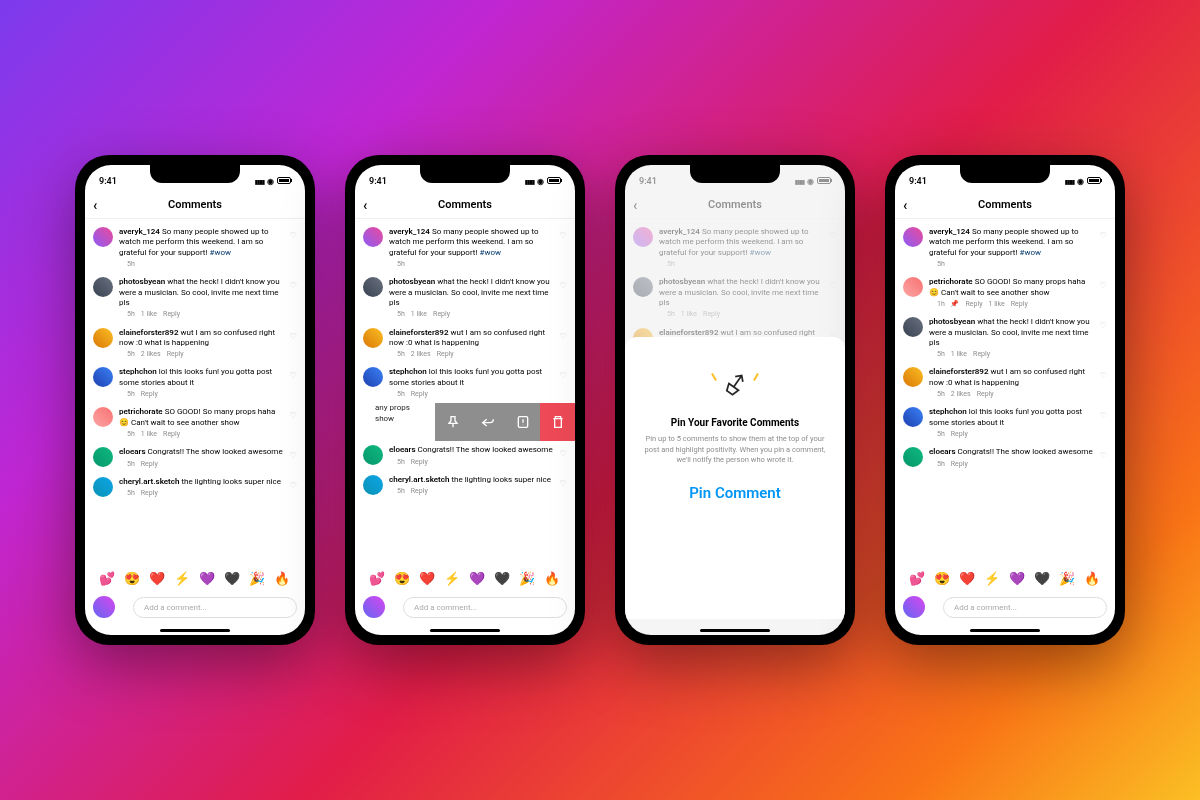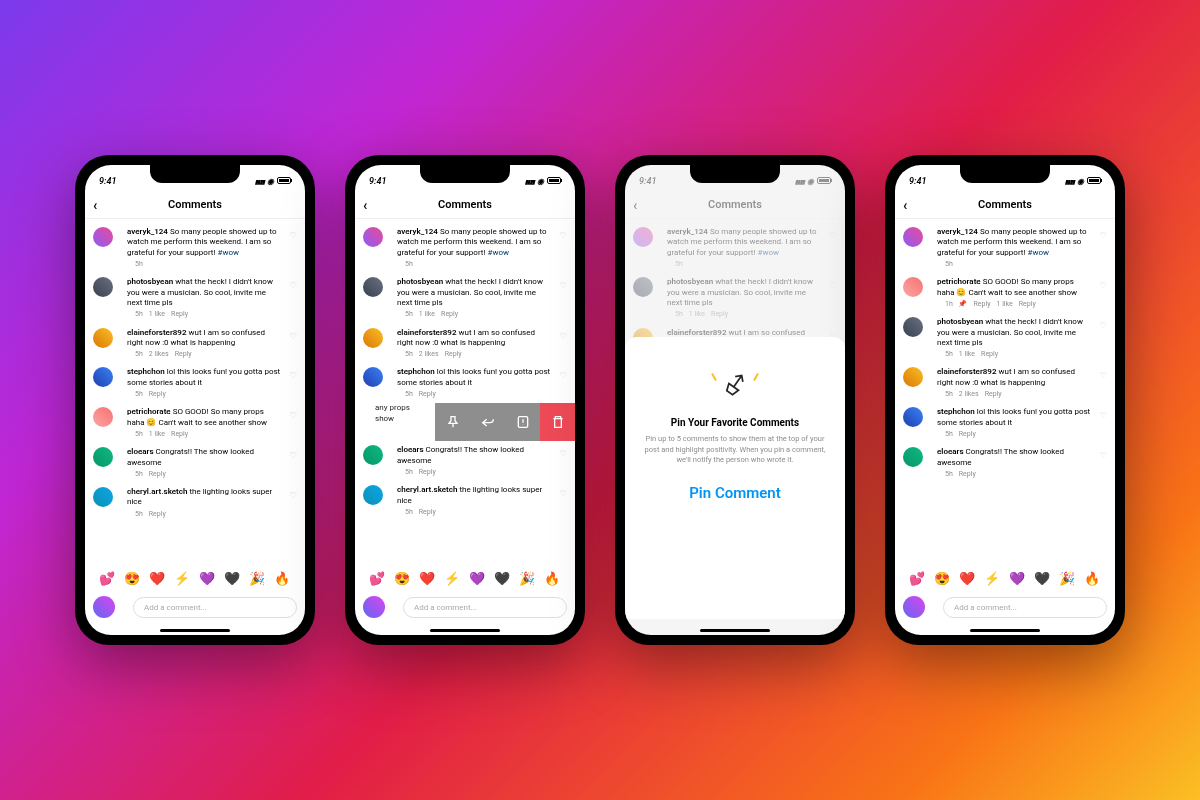--- a/index.html
+++ b/index.html
@@ -44,21 +44,20 @@
   }
   .statusbar {
     height: 26px;
     display: flex;
     justify-content: space-between;
     align-items: center;
     padding: 0 14px;
     padding-top: 5px;
     font-size: 9px;
     font-weight: 600;
-    font-style: italic;
   }
   .status-icons { display: flex; gap: 3px; align-items: center; }
   .signal::before { content:"▮▮▮▮"; font-size:6px; letter-spacing:-1px;}
   .wifi::before { content:"◉"; font-size:8px;}
   .battery { width: 14px; height: 7px; border: 1px solid #000; border-radius: 2px; position: relative; }
   .battery::after { content:""; position:absolute; right:-2px; top:1px; width:1px; height:3px; background:#000; }
   .battery::before { content:""; position:absolute; left:1px; top:1px; width:10px; height:3px; background:#000; }
   .header {
     height: 28px;
     display: flex;
@@ -76,21 +75,21 @@
     line-height: 1;
   }
   .comments-list {
     height: calc(100% - 26px - 28px - 70px);
     overflow: hidden;
     padding: 4px 0;
   }
   .comment {
     display: flex;
     padding: 4px 8px;
-    gap: 14px;
+    gap: 6px;
     position: relative;
   }
   .avatar {
     width: 20px;
     height: 20px;
     border-radius: 50%;
     flex-shrink: 0;
   }
   .av1{background: linear-gradient(45deg,#8b5cf6,#ec4899);}
   .av2{background: linear-gradient(45deg,#374151,#6b7280);}

